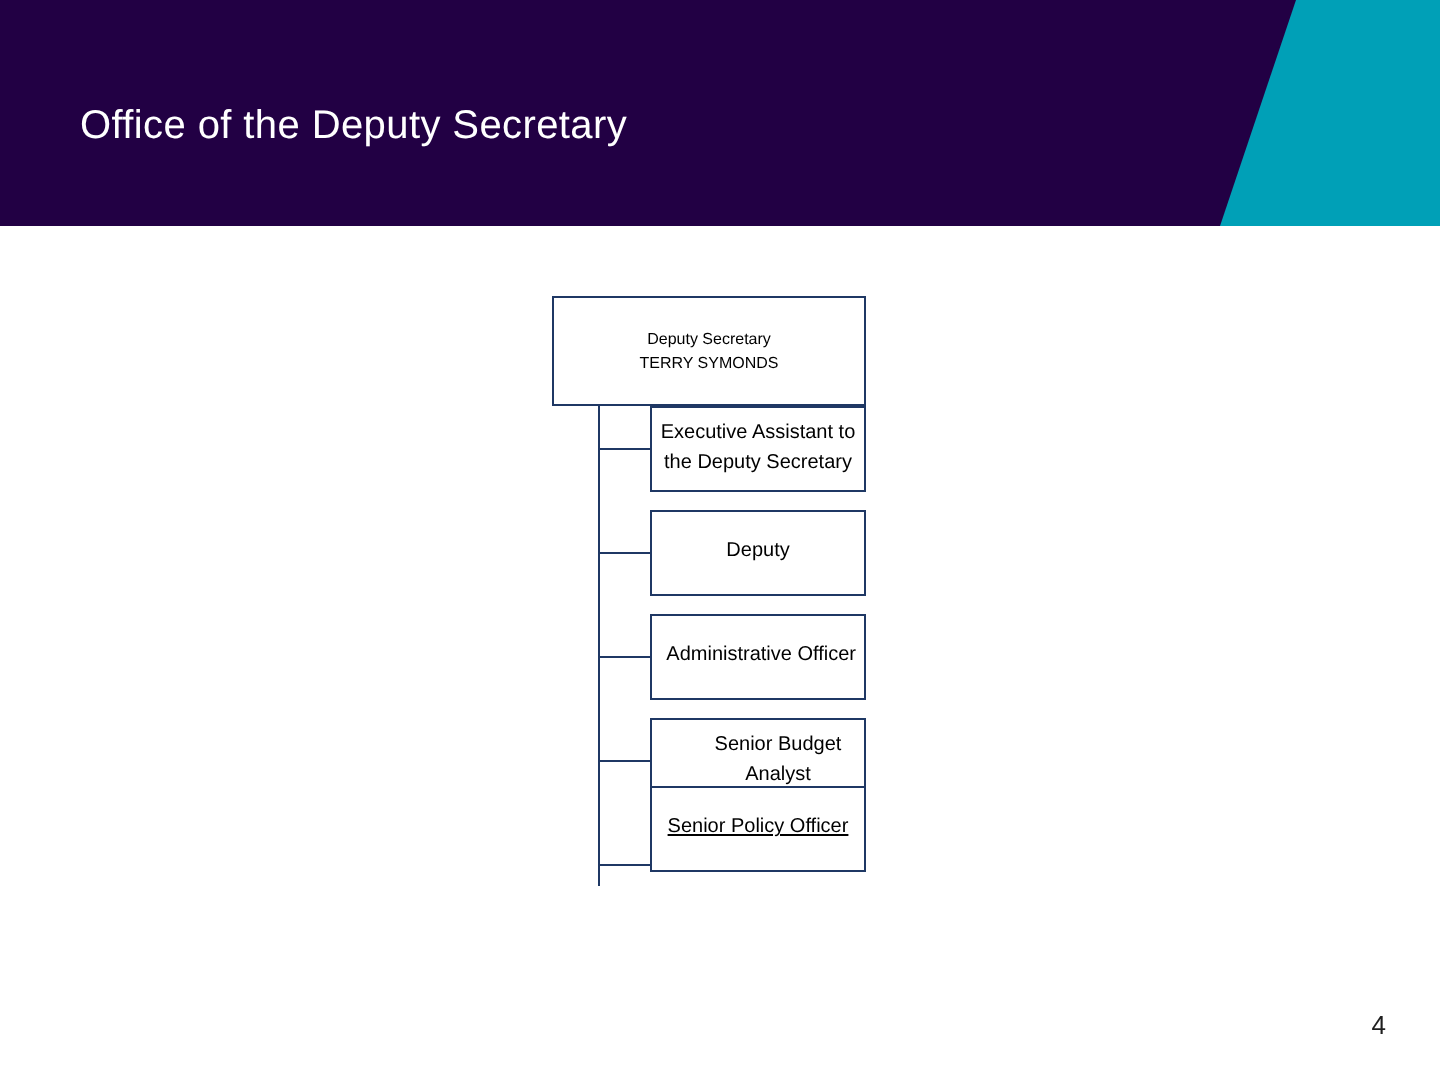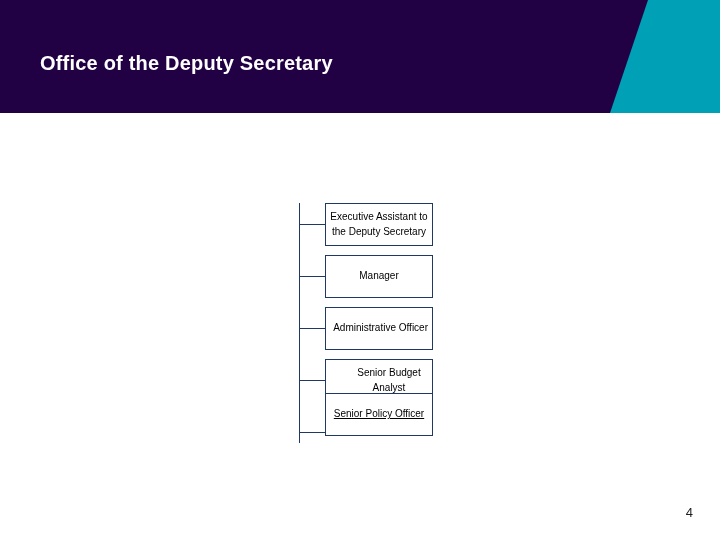--- a/index.html
+++ b/index.html
@@ -43,21 +43,21 @@
     height: 113px;
     background: #220044;
     clip-path: polygon(0 0, 648px 0, 610px 113px, 0 113px);
   }
   .header-title {
     position: absolute;
     left: 40px;
     top: 52px;
     color: #ffffff;
     font-size: 20px;
-    font-weight: bold;
+    font-weight: normal;
     letter-spacing: 0.2px;
     white-space: nowrap;
   }
   
   .chart {
     position: absolute;
     left: 0;
     top: 113px;
     width: 720px;
     height: 427px;
@@ -136,26 +136,32 @@
 
   <div class="chart">
 
     <div class="connector-v"></div>
     <div class="connector-h h0"></div>
     <div class="connector-h h1"></div>
     <div class="connector-h h2"></div>
     <div class="connector-h h3"></div>
     <div class="connector-h h4"></div>
 
+    <div class="node root">
+      <div>
+        <div>Deputy Secretary</div>
+        <div>TERRY SYMONDS</div>
+      </div>
+    </div>
 
     <div class="node child c0">
       <span>Executive Assistant to the Deputy Secretary</span>
     </div>
     <div class="node child c1">
-      <span>Manager</span>
+      <span>Deputy</span>
     </div>
     <div class="node child c2">
       <span>Administrative Officer</span>
     </div>
     <div class="node child c3">
       <span>Senior Budget Analyst</span>
     </div>
     <div class="node child c4">
       <span>Senior Policy Officer</span>
     </div>

